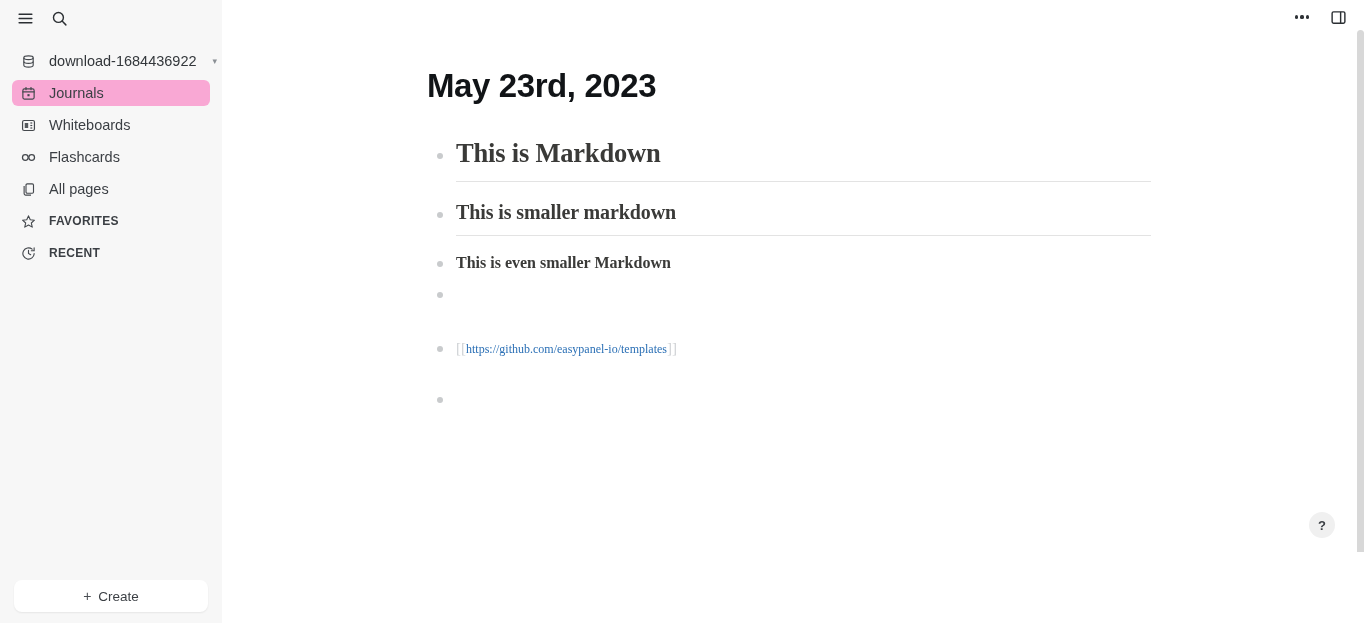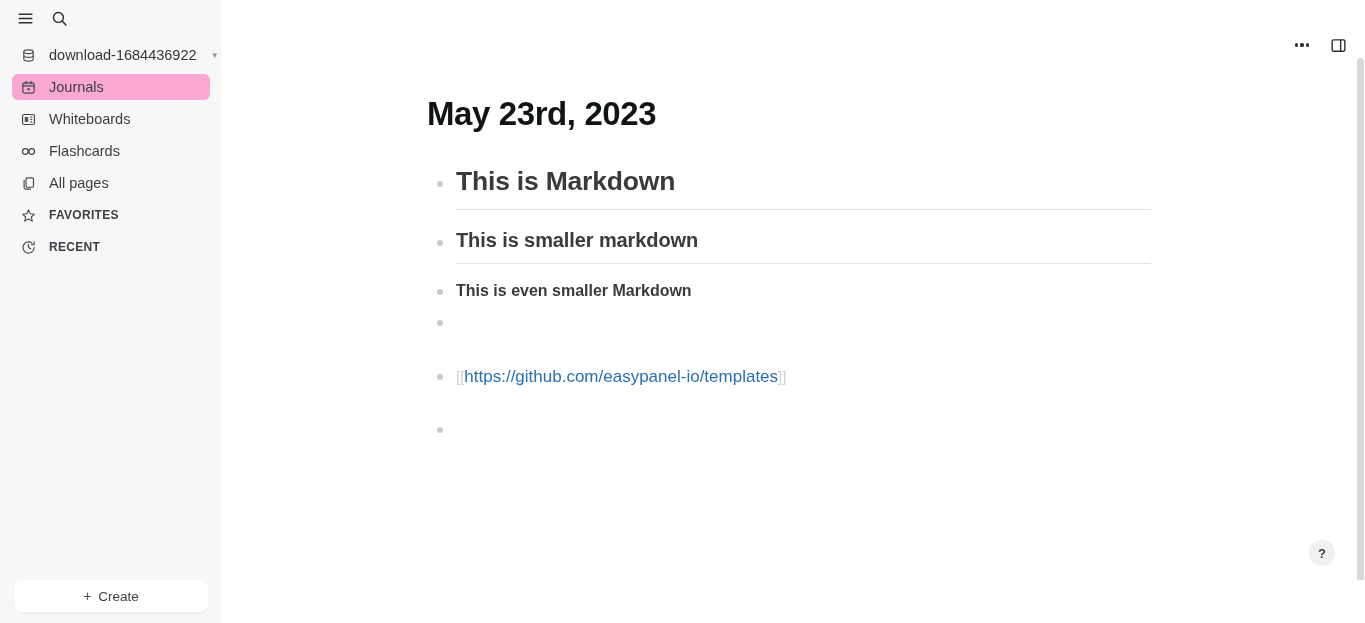--- a/index.html
+++ b/index.html
@@ -14,20 +14,21 @@
 
   
   .sidebar {
     width: 222px;
     height: 623px;
     background: #f7f7f7;
     display: flex;
     flex-direction: column;
     position: relative;
     flex: 0 0 222px;
+    gap: 6px;
   }
   .sidebar-top {
     height: 36px;
     display: flex;
     align-items: center;
     gap: 12px;
     padding: 0 14px;
   }
   .icon-btn {
     width: 22px; height: 22px;
@@ -110,21 +111,20 @@
   }
   .create-btn .plus { font-size: 14px; color: #4a4e53; line-height: 1; }
 
   
   .main {
     flex: 1 1 auto;
     height: 552px;
     background: #ffffff;
     position: relative;
     overflow: hidden;
-    margin-top: 28px;
   }
   .main-topbar {
     height: 34px;
     display: flex;
     align-items: center;
     justify-content: flex-end;
     gap: 10px;
     padding: 0 14px 0 0;
   }
   .topbar-btn {
@@ -165,21 +165,21 @@
     width: 14px; height: 14px;
     display: flex; align-items: center; justify-content: center;
     cursor: pointer;
   }
   .bullet {
     width: 6px; height: 6px;
     border-radius: 50%;
     background: #c9cbcd;
     display: block;
   }
-  .block-content { min-height: 18px; }
+  .block-content { min-height: 18px; font-family: Liberation Serif, serif; }
 
   .h1 {
     font-size: 26.5px;
     font-weight: 700;
     color: #3a3a38;
     line-height: 1.2;
     letter-spacing: -0.2px;
   }
   .h2 {
     font-size: 20px;
@@ -197,21 +197,21 @@
   .hr-line {
     height: 1px;
     background: #e3e3e3;
     width: 695px;
     margin-top: 11px;
   }
 
   .bracket { color: #cfd2d5; font-size: 15px; }
   .page-ref {
     color: #2a6fb5;
-    font-size: 17px;
+    font-size: 12px;
     text-decoration: none;
     cursor: pointer;
   }
 
   
   #blk-1 { margin-top: 0px; }
   #blk-2 { margin-top: 18px; }
   #blk-3 { margin-top: 17px; justify-content: flex-end; }
   #blk-4 { margin-top: 13px; }
   #blk-5 { margin-top: 35px; }

